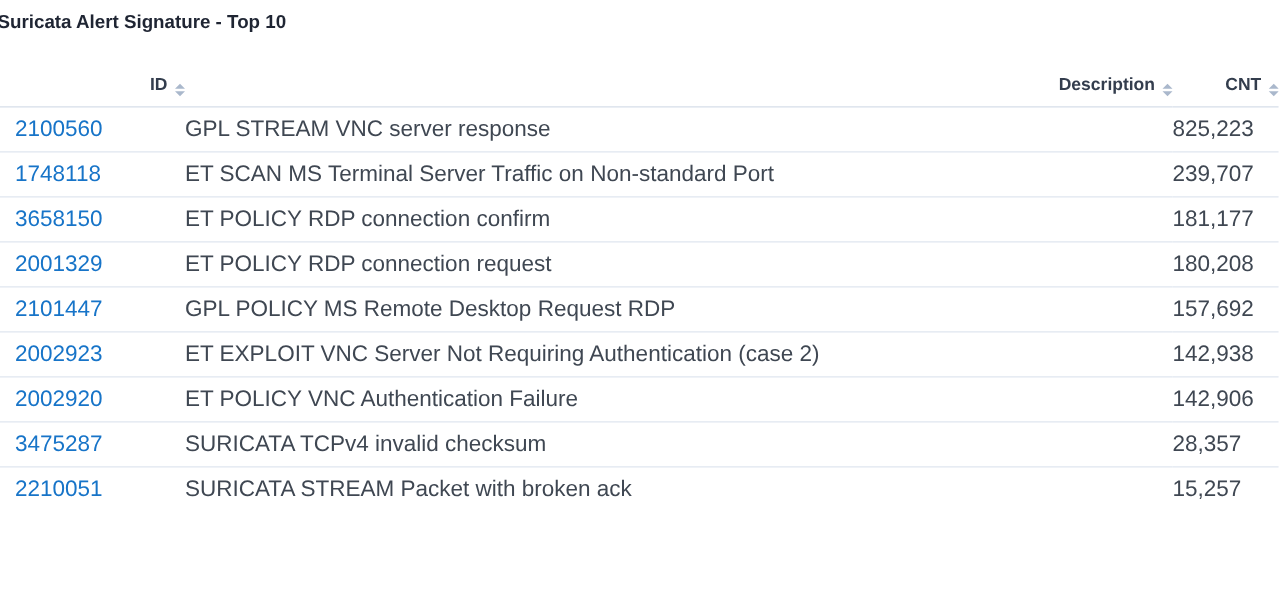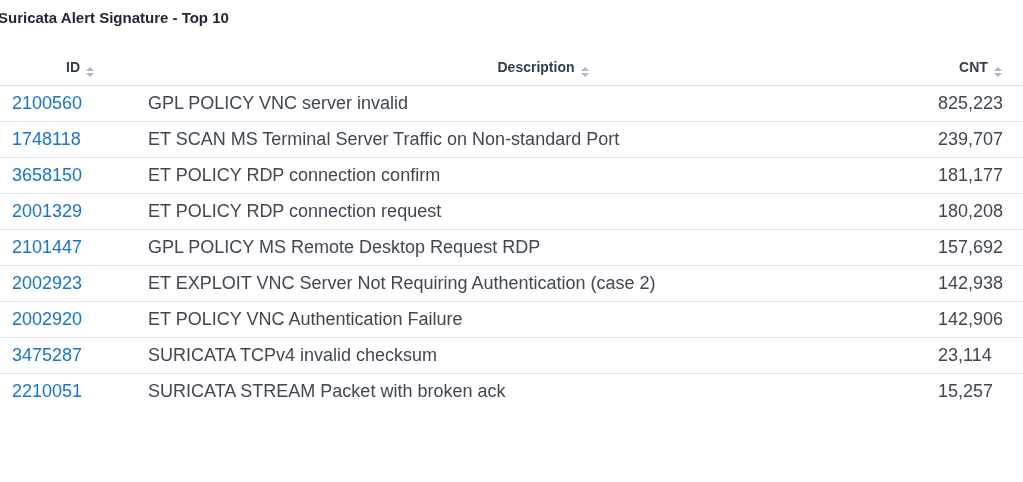--- a/index.html
+++ b/index.html
@@ -35,21 +35,21 @@
     table-layout: fixed;
     width: 1023px;
     margin-top: 26px;
   }
   col.col-id   { width: 148px; }
   col.col-desc { width: 790px; }
   col.col-cnt  { width: 85px;  }
   thead th {
     height: 33px;
     padding: 0;
-    text-align: center;
+    text-align: right;
     vertical-align: middle;
     font-size: 14px;
     font-weight: bold;
     color: var(--header-text);
     border-bottom: 1px solid var(--divider-strong);
     cursor: pointer;
     white-space: nowrap;
   }
   thead th.th-id   { padding-left: 12px; }
   tbody td {
@@ -111,21 +111,21 @@
           </span></th>
       <th class="th-cnt"><span>CNT</span><span class="sort-caret">
             <span class="up"></span>
             <span class="down"></span>
           </span></th>
     </tr>
   </thead>
   <tbody>
       <tr>
     <td class="td-id"><a class="id-link">2100560</a></td>
-    <td class="td-desc">GPL POLICY VNC server invalid</td>
+    <td class="td-desc">GPL STREAM VNC server response</td>
     <td class="td-cnt">825,223</td>
   </tr>
       <tr>
     <td class="td-id"><a class="id-link">1748118</a></td>
     <td class="td-desc">ET SCAN MS Terminal Server Traffic on Non-standard Port</td>
     <td class="td-cnt">239,707</td>
   </tr>
       <tr>
     <td class="td-id"><a class="id-link">3658150</a></td>
     <td class="td-desc">ET POLICY RDP connection confirm</td>
@@ -147,21 +147,21 @@
     <td class="td-cnt">142,938</td>
   </tr>
       <tr>
     <td class="td-id"><a class="id-link">2002920</a></td>
     <td class="td-desc">ET POLICY VNC Authentication Failure</td>
     <td class="td-cnt">142,906</td>
   </tr>
       <tr>
     <td class="td-id"><a class="id-link">3475287</a></td>
     <td class="td-desc">SURICATA TCPv4 invalid checksum</td>
-    <td class="td-cnt">23,114</td>
+    <td class="td-cnt">28,357</td>
   </tr>
       <tr>
     <td class="td-id"><a class="id-link">2210051</a></td>
     <td class="td-desc">SURICATA STREAM Packet with broken ack</td>
     <td class="td-cnt">15,257</td>
   </tr>
     </tbody>
 </table>
 
 </body></html>

